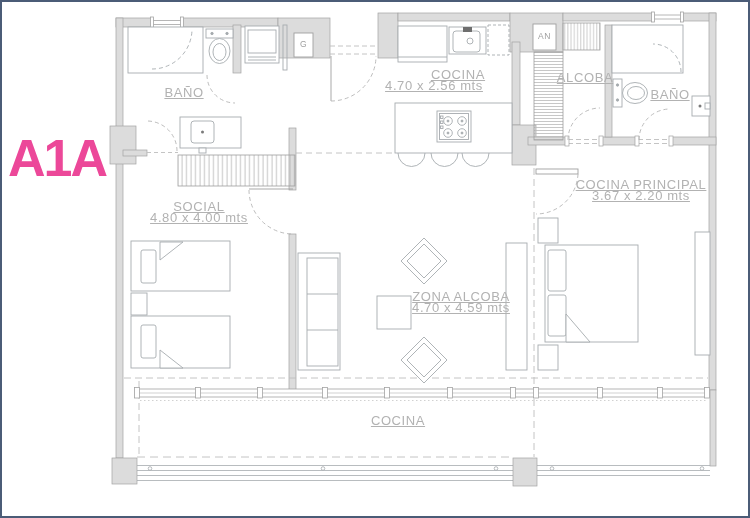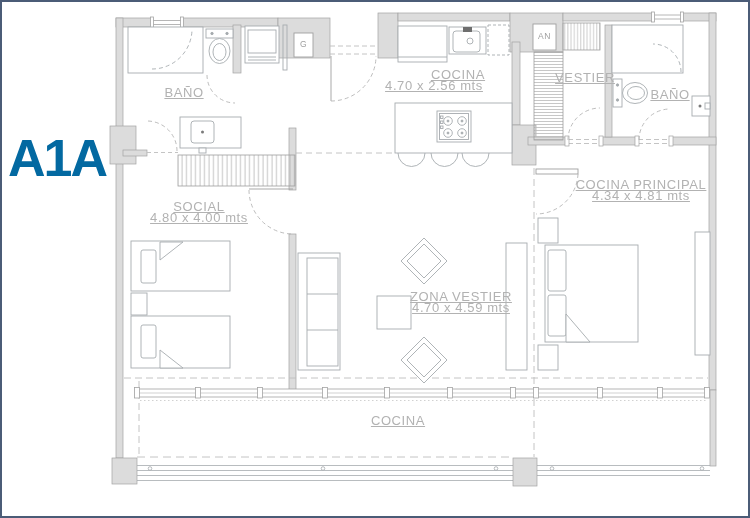--- a/index.html
+++ b/index.html
@@ -5,21 +5,21 @@
   html,body{margin:0;padding:0;background:#fff;}
   .page{position:relative;width:746px;height:514px;border:2px solid #4b5c77;background:#ffffff;overflow:hidden;
         font-family:"Liberation Sans", sans-serif;}
   .plan{position:absolute;left:-2px;top:-2px;width:750px;height:518px;}
   .plan svg{position:absolute;left:0;top:0;}
   .lbl{position:absolute;transform:translateX(-50%);white-space:nowrap;
        font-size:13px;line-height:12px;height:12px;color:#b2b2b2;letter-spacing:0.6px;text-decoration:underline;}
   .marker{position:absolute;transform:translateX(-50%);white-space:nowrap;
        font-size:8.5px;line-height:12px;color:#9f9f9f;letter-spacing:0.5px;text-align:right;}
   .unit-code{position:absolute;left:8px;top:130px;font-size:52px;font-weight:bold;
-       color:#0369a1;letter-spacing:-2px;line-height:56px;}
+       color:#ec4899;letter-spacing:-2px;line-height:56px;}
 </style>
 </head>
 <body>
 
 <div class="page">
   <div class="plan">
 
     <svg width="750" height="518" viewBox="0 0 750 518">
       <defs>
         <pattern id="hatchV" width="4.5" height="6" patternUnits="userSpaceOnUse">
@@ -281,27 +281,27 @@
     <div class="unit-code">A1A</div>
 
     <div class="marker" style="left:303.5px;top:38px">G</div>
     <div class="marker" style="left:544.5px;top:30px">AN</div>
 
     <div class="lbl" style="left:184px;top:87px">BAÑO</div>
 
     <div class="lbl" style="left:458px;top:69px">COCINA</div>
     <div class="lbl" style="left:434px;top:80px">4.70 x 2.56 mts</div>
 
-    <div class="lbl" style="left:585px;top:72px">VESTIER</div>
+    <div class="lbl" style="left:585px;top:72px">ALCOBA</div>
     <div class="lbl" style="left:670px;top:89px">BAÑO</div>
 
     <div class="lbl" style="left:199px;top:201px">SOCIAL</div>
     <div class="lbl" style="left:199px;top:212px">4.80 x 4.00 mts</div>
 
     <div class="lbl" style="left:641px;top:179px">COCINA PRINCIPAL</div>
-    <div class="lbl" style="left:641px;top:190px">4.34 x 4.81 mts</div>
-
-    <div class="lbl" style="left:461px;top:291px">ZONA VESTIER</div>
+    <div class="lbl" style="left:641px;top:190px">3.67 x 2.20 mts</div>
+
+    <div class="lbl" style="left:461px;top:291px">ZONA ALCOBA</div>
     <div class="lbl" style="left:461px;top:302px">4.70 x 4.59 mts</div>
 
     <div class="lbl" style="left:398px;top:415px">COCINA</div>
   </div>
 </div>
 
 </body></html>

